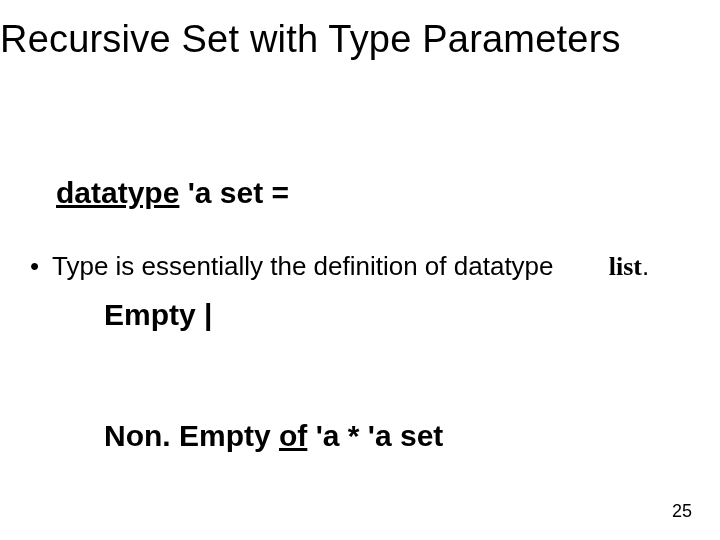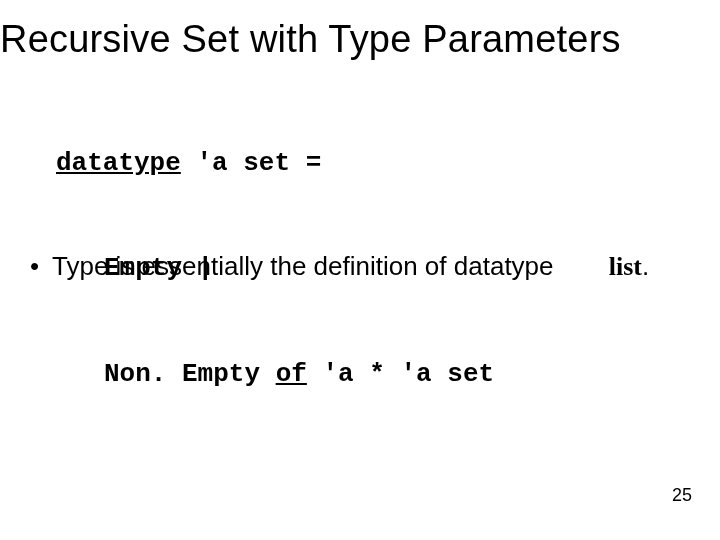--- a/index.html
+++ b/index.html
@@ -23,24 +23,24 @@
     position: absolute;
     top: 18px;
     left: 0;
     width: 720px;
     font-size: 38px;
     font-weight: 400;
     letter-spacing: 0.2px;
   }
   .code {
     position: absolute;
-    top: 76px;
+    top: 92px;
     left: 56px;
-    font-family: Liberation Mono, monospace;
-    font-size: 26px;
+    font-family: Liberation Sans, sans-serif;
+    font-size: 30px;
     font-weight: 700;
     line-height: 1.35;
     white-space: pre;
   }
   .code .kw {
     text-decoration: underline;
   }
   .indent {
     padding-left: 48px;
     display: inline-block;
@@ -57,21 +57,21 @@
     width: 22px;
   }
   .bullet .list-word {
     font-family: "Comic Sans MS", "Comic Sans", cursive;
     font-weight: 700;
     margin-left: 48px;
   }
   .pagenum {
     position: absolute;
     right: 28px;
-    bottom: 34px;
+    bottom: 18px;
     font-size: 18px;
     color: #000;
   }
 </style>
 </head>
 <body>
 
 <div class="slide">
 
   <div class="title">Recursive Set with Type Parameters</div>

